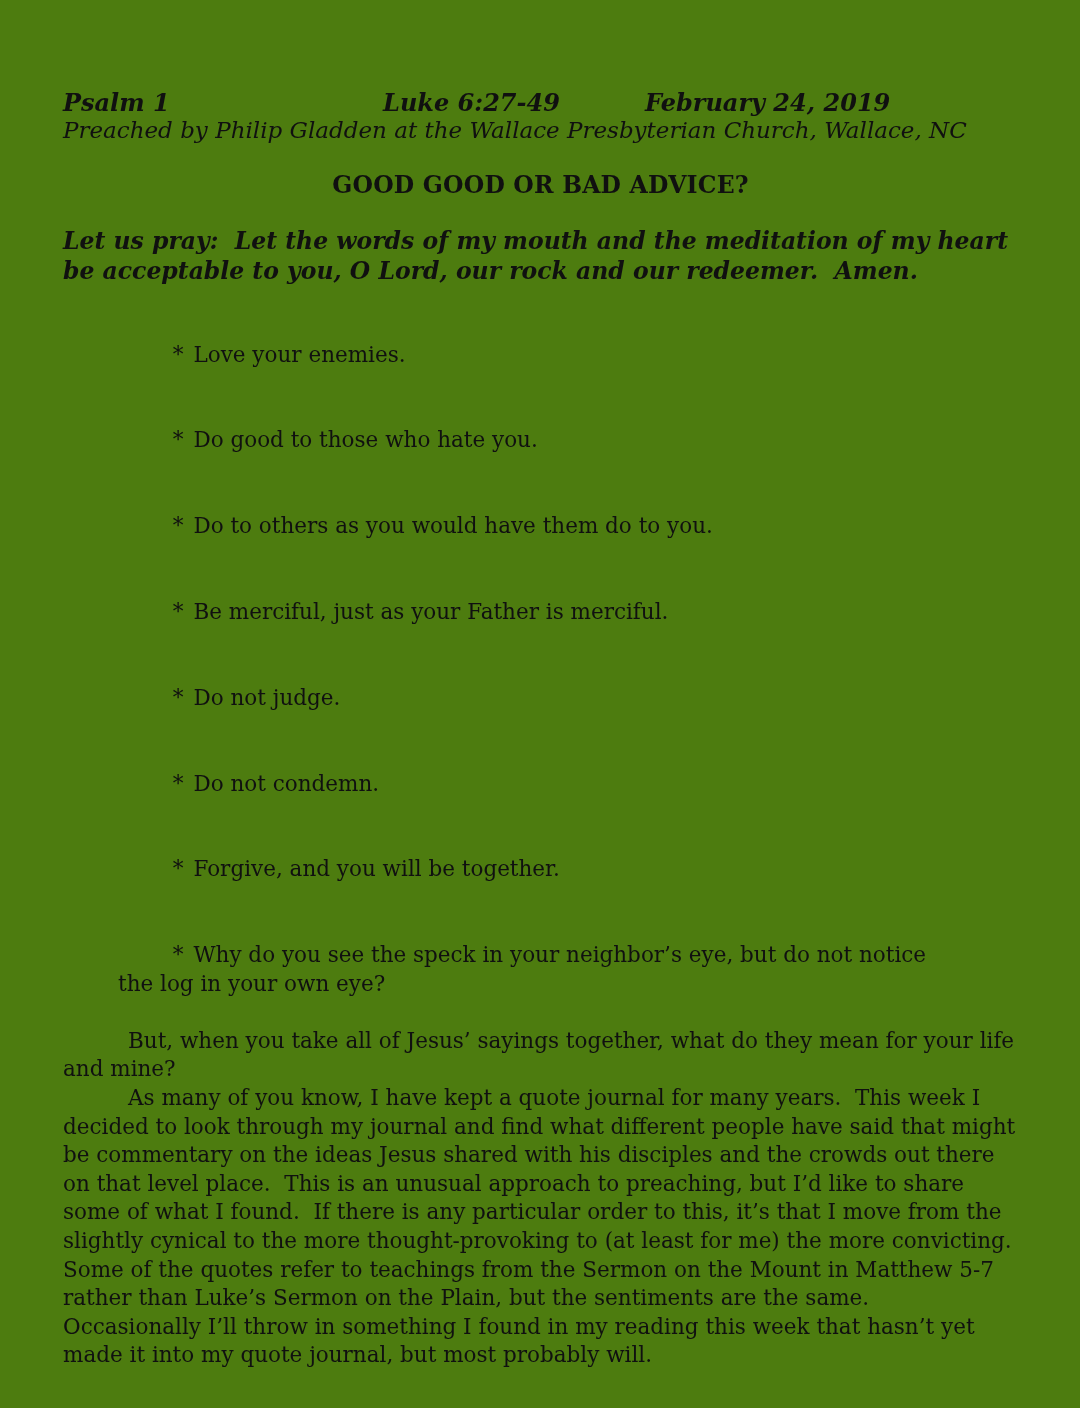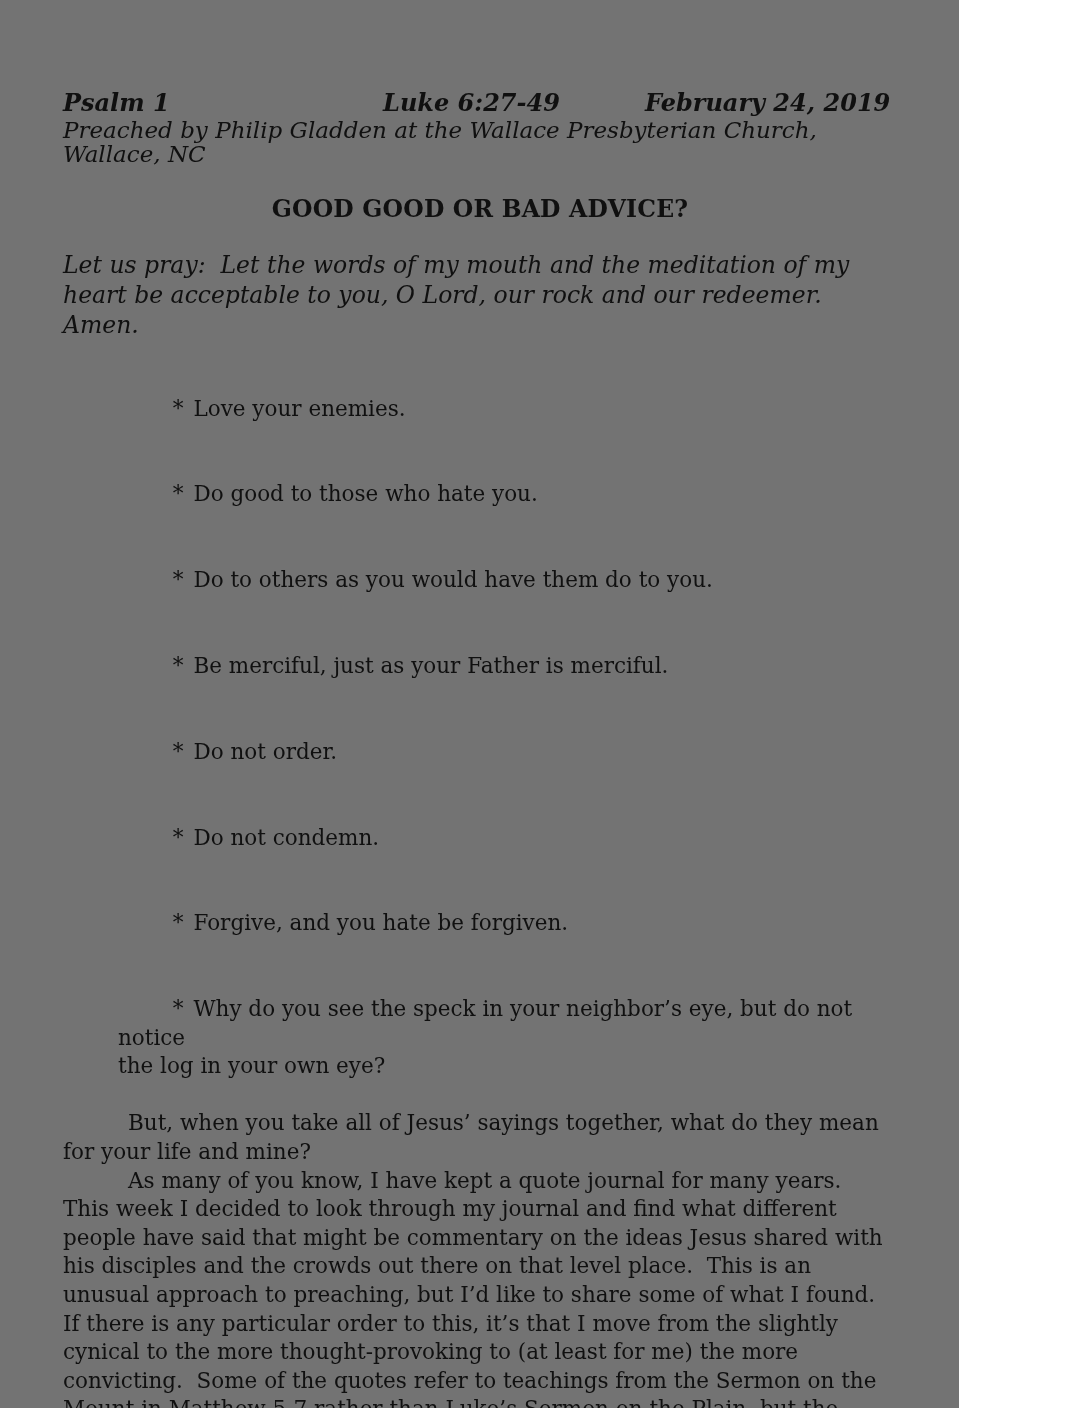--- a/index.html
+++ b/index.html
@@ -9,24 +9,24 @@
   }
   body {
     width: 1088px;
     height: 1408px;
     color: #101010;
     font-family: "DejaVu Serif", serif;
     overflow: hidden;
   }
   .page {
     box-sizing: border-box;
-    width: 959px;
+    width: 1080px;
     height: 1408px;
     padding: 88px 62px 0 63px;
-    background: #737373;
+    background: #4d7c0f;
   }
   
   .header-row {
     display: flex;
     font-weight: bold;
     font-style: italic;
     font-size: 24px;
     line-height: 30px;
     white-space: pre-wrap;
   }
@@ -53,21 +53,21 @@
     font-weight: bold;
     font-style: normal;
     font-size: 23.5px;
     line-height: 30px;
     letter-spacing: 0.2px;
     white-space: pre-wrap;
   }
   
   .prayer {
     margin: 26px 0 0 0;
-    font-weight: normal;
+    font-weight: bold;
     font-style: italic;
     font-size: 23.5px;
     line-height: 30px;
     white-space: pre-wrap;
   }
   
   .body-text {
     margin-top: 26px;
     font-size: 21.5px;
     line-height: 28.6px;
@@ -116,27 +116,27 @@
       <div class="bullet">
         <span class="marker">*</span><span>Do good to those who hate you.</span>
       </div>
       <div class="bullet">
         <span class="marker">*</span><span>Do to others as you would have them do to you.</span>
       </div>
       <div class="bullet">
         <span class="marker">*</span><span>Be merciful, just as your Father is merciful.</span>
       </div>
       <div class="bullet">
-        <span class="marker">*</span><span>Do not order.</span>
+        <span class="marker">*</span><span>Do not judge.</span>
       </div>
       <div class="bullet">
         <span class="marker">*</span><span>Do not condemn.</span>
       </div>
       <div class="bullet">
-        <span class="marker">*</span><span>Forgive, and you hate be forgiven.</span>
+        <span class="marker">*</span><span>Forgive, and you will be together.</span>
       </div>
       <div class="bullet">
         <span class="marker">*</span><span>Why do you see the speck in your neighbor’s eye, but do not notice
 the log in your own eye?</span>
       </div>
     </div>
 
     <p class="para">But, when you take all of Jesus’ sayings together, what do they mean for your life and mine?</p>
     <p class="para">As many of you know, I have kept a quote journal for many years.  This week I decided to look through my journal and find what different people have said that might be commentary on the ideas Jesus shared with his disciples and the crowds out there on that level place.  This is an unusual approach to preaching, but I’d like to share some of what I found.  If there is any particular order to this, it’s that I move from the slightly cynical to the more thought-provoking to (at least for me) the more convicting.  Some of the quotes refer to teachings from the Sermon on the Mount in Matthew 5-7 rather than Luke’s Sermon on the Plain, but the sentiments are the same.  Occasionally I’ll throw in something I found in my reading this week that hasn’t yet made it into my quote journal, but most probably will.</p>
 

